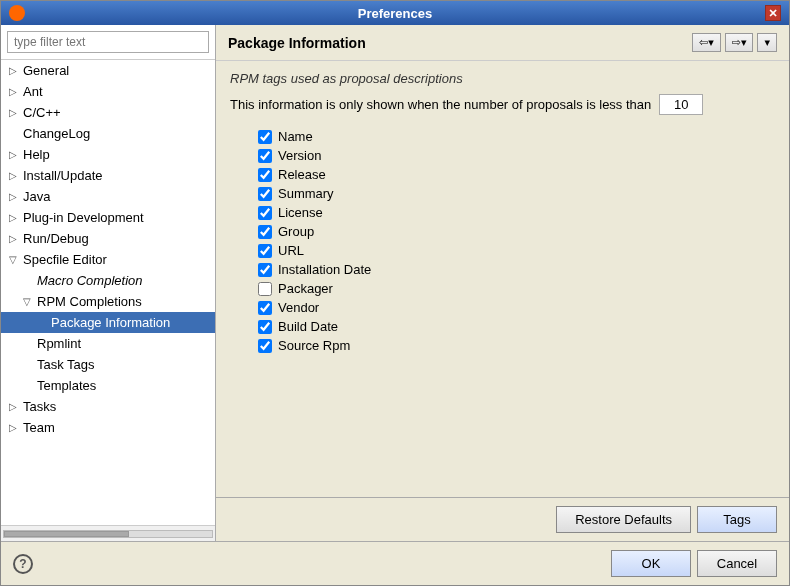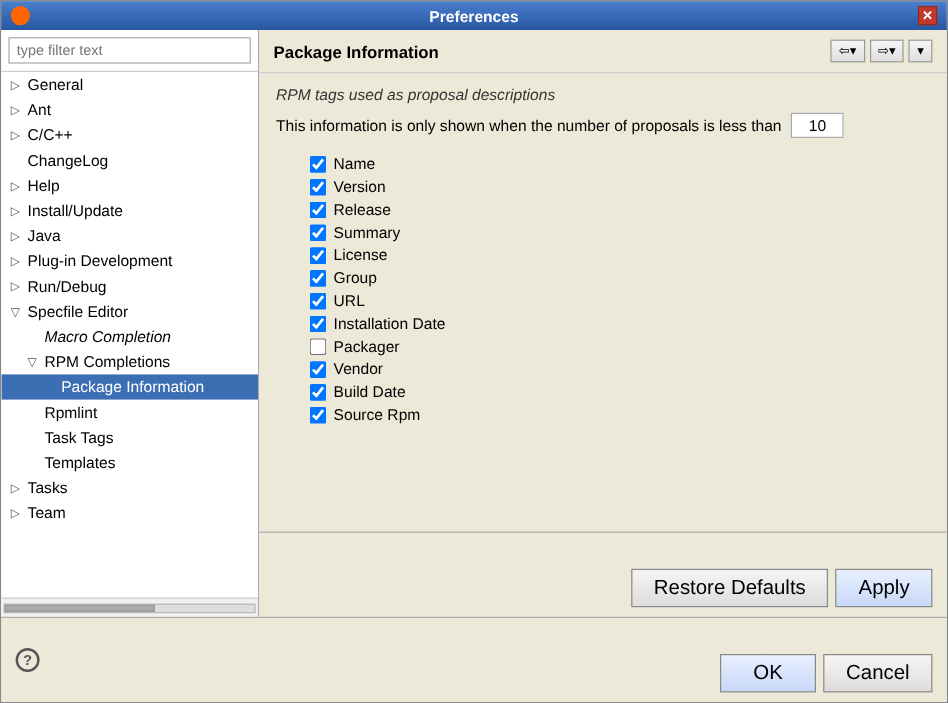--- a/index.html
+++ b/index.html
@@ -212,23 +212,22 @@
     }
     .action-buttons {
       display: flex;
       gap: 6px;
     }
     .btn {
       padding: 5px 18px;
       border: 1px solid #888;
       background: linear-gradient(to bottom, #f5f5f5, #ddd);
       cursor: pointer;
-      font-size: 17px;
+      font-size: 13px;
       min-width: 80px;
-      margin-top: 22px;
     }
     .btn.primary {
       background: linear-gradient(to bottom, #e8f0ff, #c8d8f8);
     }
     
     .footer {
       border-top: 1px solid #aaa;
       padding: 8px 12px;
       display: flex;
       align-items: center;
@@ -423,21 +422,21 @@
               <input type="checkbox" checked="" style="">
               <label>Source Rpm</label>
             </div>
           </div>
       </div>
 
       <div class="bottom-area">
         <span></span>
         <div class="action-buttons">
           <button class="btn">Restore Defaults</button>
-          <button class="btn primary">Apply</button>
+          <button class="btn primary">Tags</button>
         </div>
       </div>
     </div>
   </div>
 
   <div class="footer">
     <div class="help-icon">?</div>
     <div class="footer-buttons">
       <button class="btn primary">OK</button>
       <button class="btn">Cancel</button>

